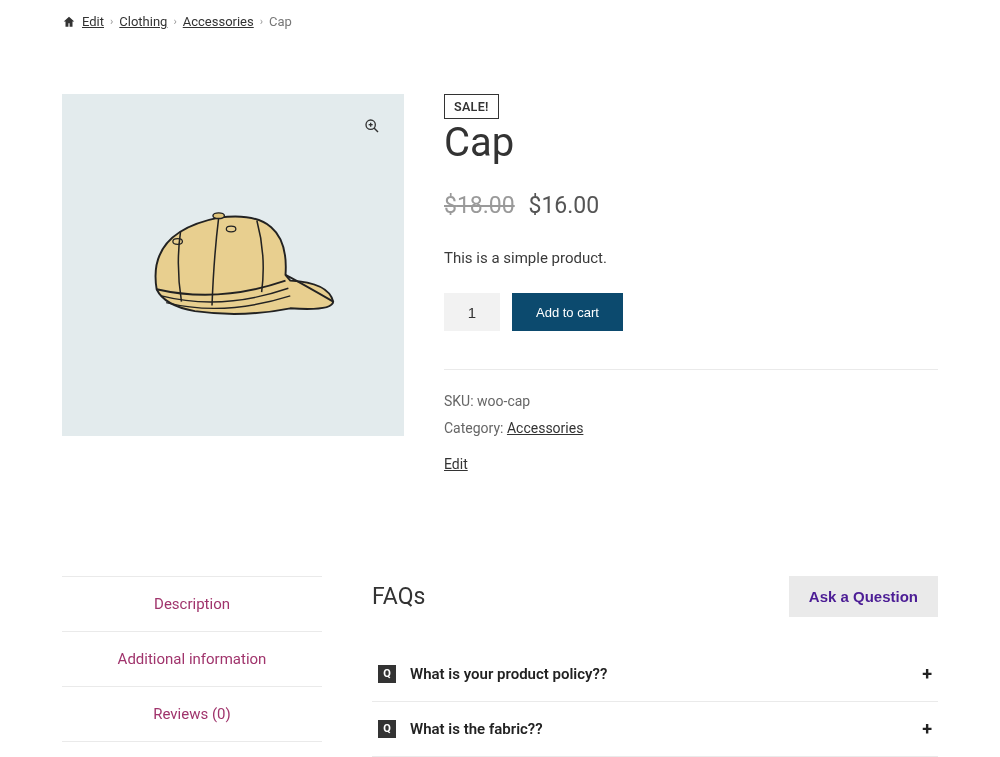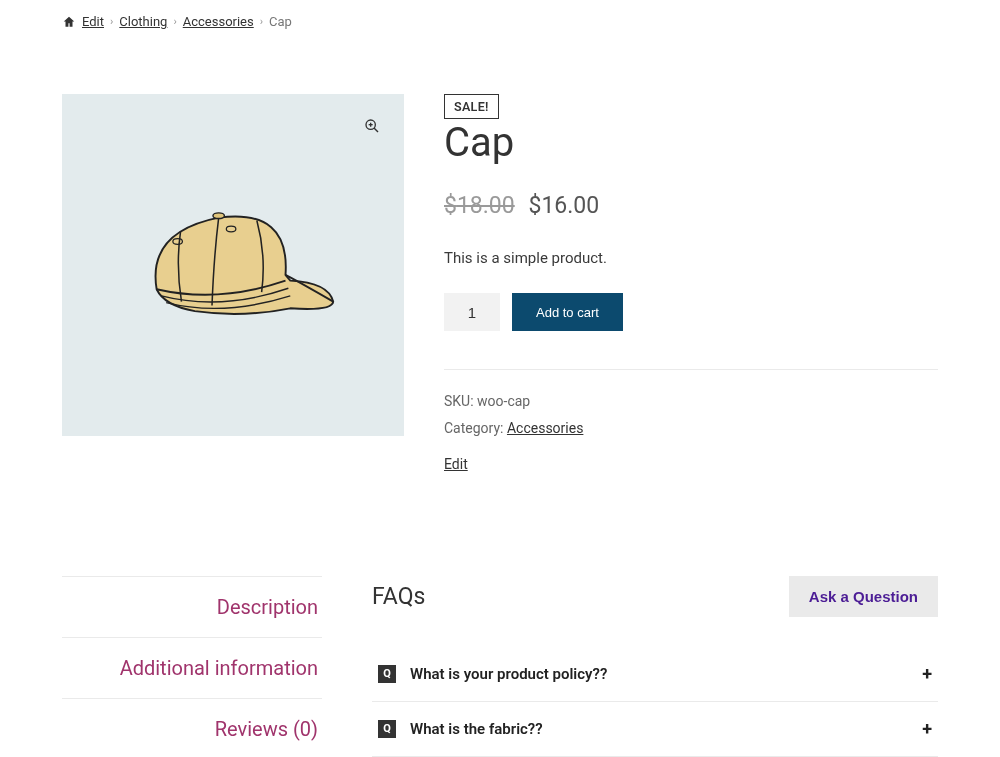--- a/index.html
+++ b/index.html
@@ -105,25 +105,25 @@
   
   .content-row {
     display: flex;
     gap: 50px;
     margin-top: 98px;
   }
   .tabs { width: 260px; }
   .tab {
     border-bottom: 1px solid #eaeaea;
     padding: 18px 4px;
-    font-size: 20px;
+    font-size: 15px;
     color: #a0346c;
     cursor: pointer;
     display: flex;
-    justify-content: flex-end;
+    justify-content: center;
     align-items: center;
   }
   .tab:first-child { border-top: 1px solid #eaeaea; }
   .tab.active { color: #333; }
 
   .panel { flex: 1; }
   .panel-head { display: flex; justify-content: space-between; align-items: center; margin-bottom: 30px; gap: 46px;}
   .panel-title { font-size: 23px; font-weight: 400; color: #333;}
   .ask-btn {
     background: #eaeaea;

